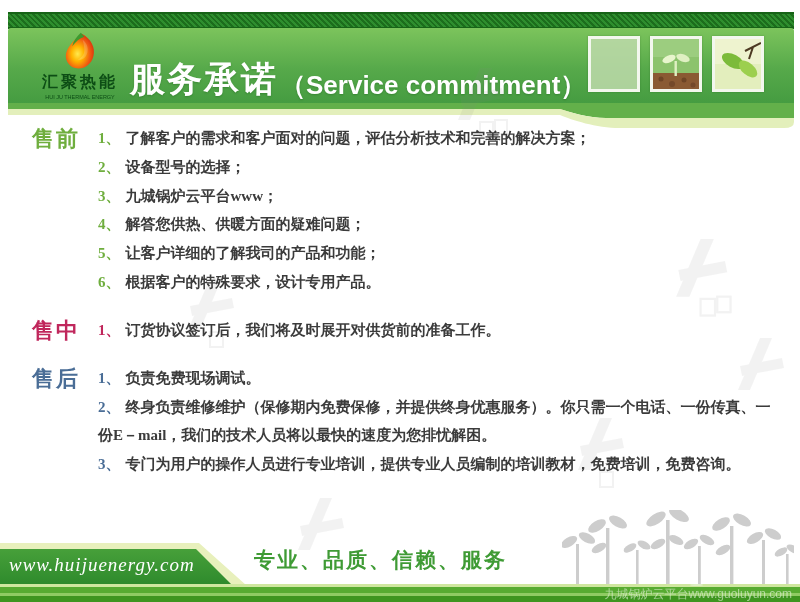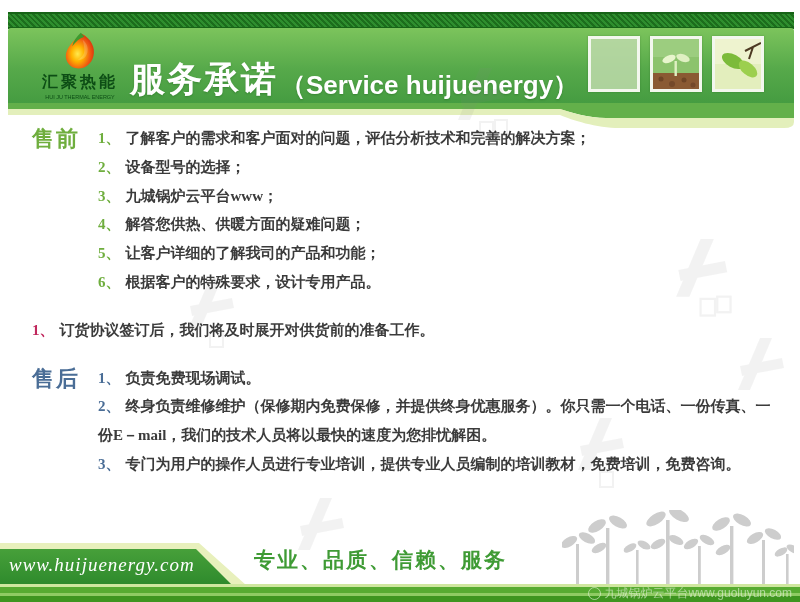--- a/index.html
+++ b/index.html
@@ -47,21 +47,21 @@
   .ribbon{position:absolute;left:0;top:549px;width:232px;height:36px;
     background:linear-gradient(180deg,#47a03a,#2e8a2c);
     clip-path:polygon(0 0,196px 0,232px 36px,0 36px);}
   .website{position:absolute;left:9px;top:554px;font-family:"Liberation Serif",serif;font-style:italic;
     font-size:19px;color:#ffffff;letter-spacing:1px;}
   .slogan{position:absolute;left:254px;top:546px;font-size:21px;font-weight:700;color:#3f9b35;letter-spacing:2px;white-space:nowrap;}
   .bottom-bar{position:absolute;left:0;bottom:0;width:800px;height:18px;
     background:linear-gradient(180deg,#cfe79f 0,#cfe79f 3px,#57ab31 3px,#57ab31 9px,#8fcb63 9px,#8fcb63 12px,#3e951f 12px,#3e951f 18px);}
   .plants{position:absolute;right:6px;top:510px;}
   .bar-watermark{position:absolute;right:8px;top:584px;height:18px;display:flex;align-items:center;
-    font-size:12px;color:rgba(235,245,225,.6);white-space:nowrap;}
+    font-size:12px;color:rgba(235,245,225,.6);white-space:nowrap;flex-direction:column;}
   .bar-watermark .wm-circle{display:inline-block;width:11px;height:11px;border:1.5px solid rgba(235,245,225,.6);
     border-radius:50%;margin-right:4px;}
 
   
   .wm{position:absolute;opacity:.10;pointer-events:none;}
 </style>
 </head>
 <body>
 
 <div id="slide">
@@ -80,21 +80,21 @@
         </defs>
         <path d="M24 3 C35 9 40 19 37.5 29 C35 39.5 25 45 16.5 42.8 C8 40.5 3.5 31.5 6.5 23.5 C9.5 16 16 9.5 24 3 Z" fill="url(#flameG)"></path>
         <path d="M23 2 C18 7 14.5 11 13 17.5 C17.5 12 21 8.5 27 6.5 Z" fill="#3f9a2e"></path>
         <path d="M25 10 C30 14 32 19 30.5 25 C29 31 24 34 19.5 33 C25 30 27.5 26 27 20 C26.7 16.5 26 13 25 10 Z" fill="#ffffff" opacity=".18"></path>
       </svg>
       <div class="logo-cn">汇聚热能</div>
       <div class="logo-en">HUI JU THERMAL ENERGY</div>
     </div>
     <div class="title-wrap">
       <span class="title-cn">服务承诺</span>
-        <span class="title-en">（Service huijuenergy）</span>
+        <span class="title-en">（Service commitment）</span>
     </div>
     <div class="thumbs">
       <div class="thumb plain"></div>
       <div class="thumb">
         <svg width="46" height="50" viewBox="0 0 46 50">
           <rect width="46" height="50" fill="#8cc36d"></rect>
           <rect y="0" width="46" height="18" fill="#9ccd7f"></rect>
           <rect y="34" width="46" height="16" fill="#8a5a33"></rect>
           <circle cx="8" cy="40" r="2.5" fill="#6e4526"></circle>
             <circle cx="19" cy="45" r="3" fill="#74492a"></circle>
@@ -162,20 +162,21 @@
         <li><span class="num">1、</span><span>了解客户的需求和客户面对的问题，评估分析技术和完善的解决方案；</span></li>
         <li><span class="num">2、</span><span>设备型号的选择；</span></li>
         <li><span class="num">3、</span><span>九城锅炉云平台www；</span></li>
         <li><span class="num">4、</span><span>解答您供热、供暖方面的疑难问题；</span></li>
         <li><span class="num">5、</span><span>让客户详细的了解我司的产品和功能；</span></li>
         <li><span class="num">6、</span><span>根据客户的特殊要求，设计专用产品。</span></li>
       </ol>
     </div>
 
     <div class="section sec-mid">
+      <div class="sec-label">售中</div>
       <ol class="sec-items">
         <li><span class="num">1、</span><span>订货协议签订后，我们将及时展开对供货前的准备工作。</span></li>
       </ol>
     </div>
 
     <div class="section sec-post">
       <div class="sec-label">售后</div>
       <ol class="sec-items">
         <li><span class="num">1、</span><span>负责免费现场调试。</span></li>
         <li><span class="num">2、</span><span>终身负责维修维护（保修期内免费保修，并提供终身优惠服务）。你只需一个电话、一份传真、一份E－mail，我们的技术人员将以最快的速度为您排忧解困。</span></li>

